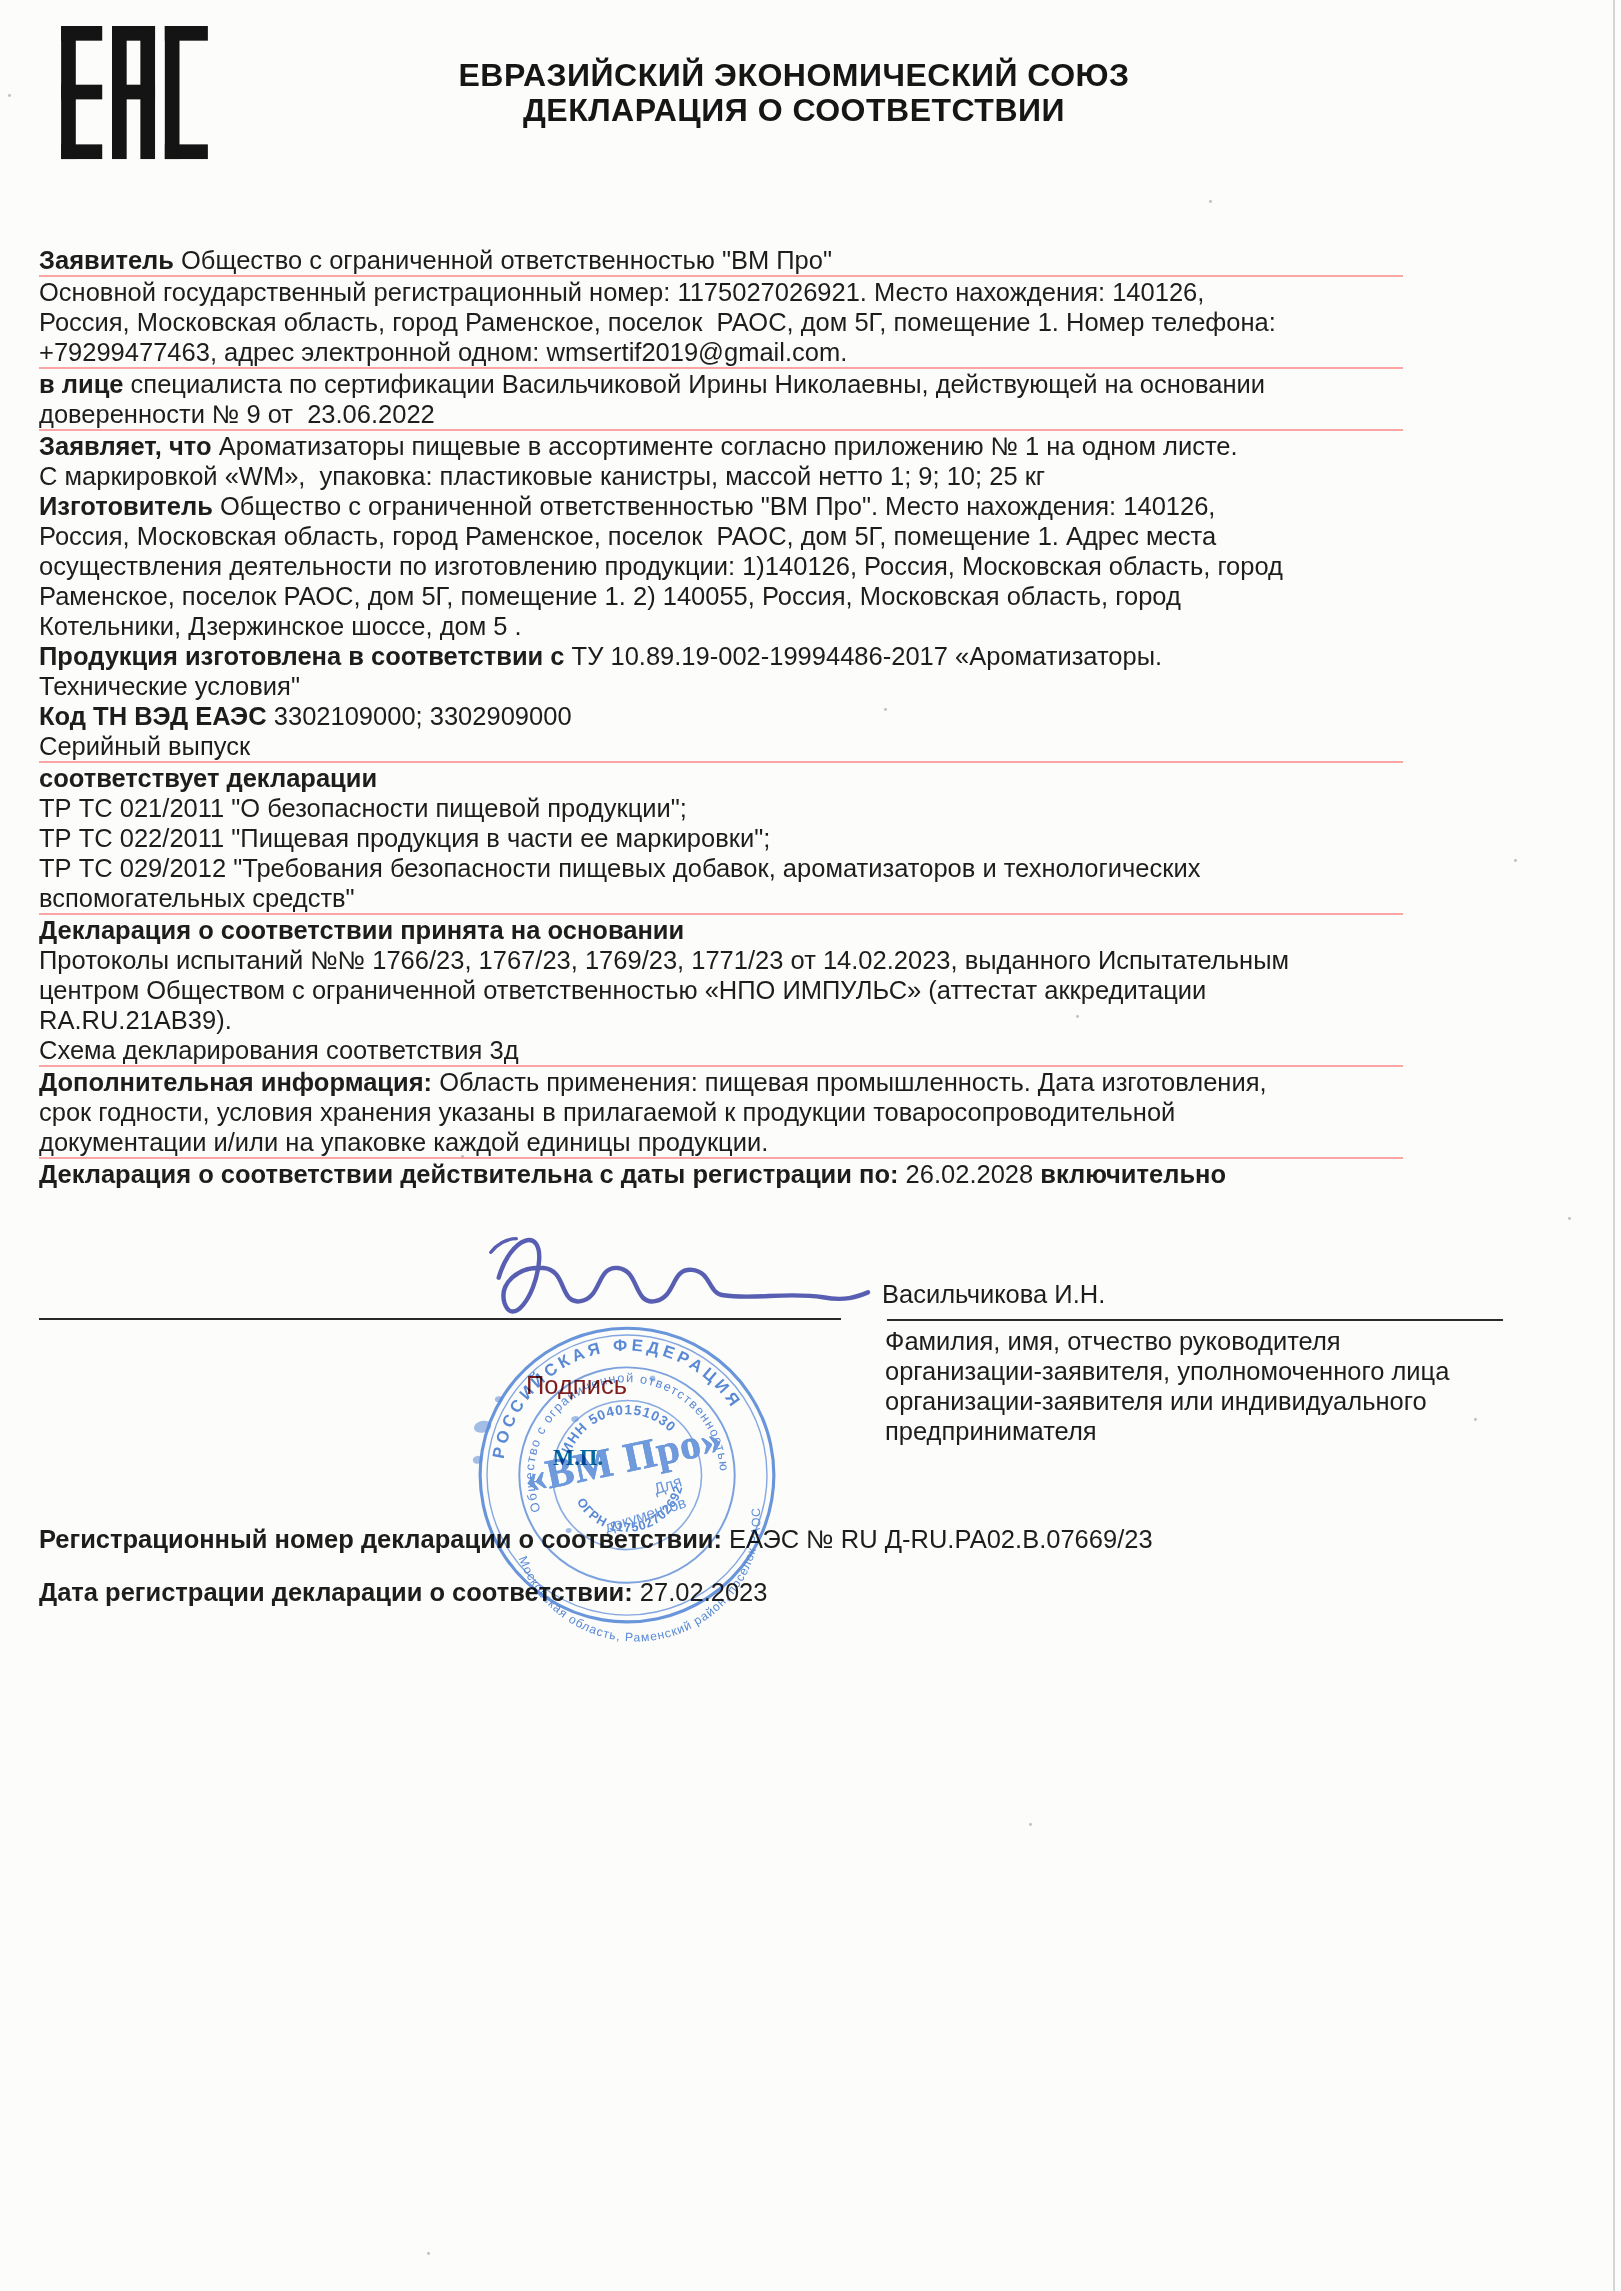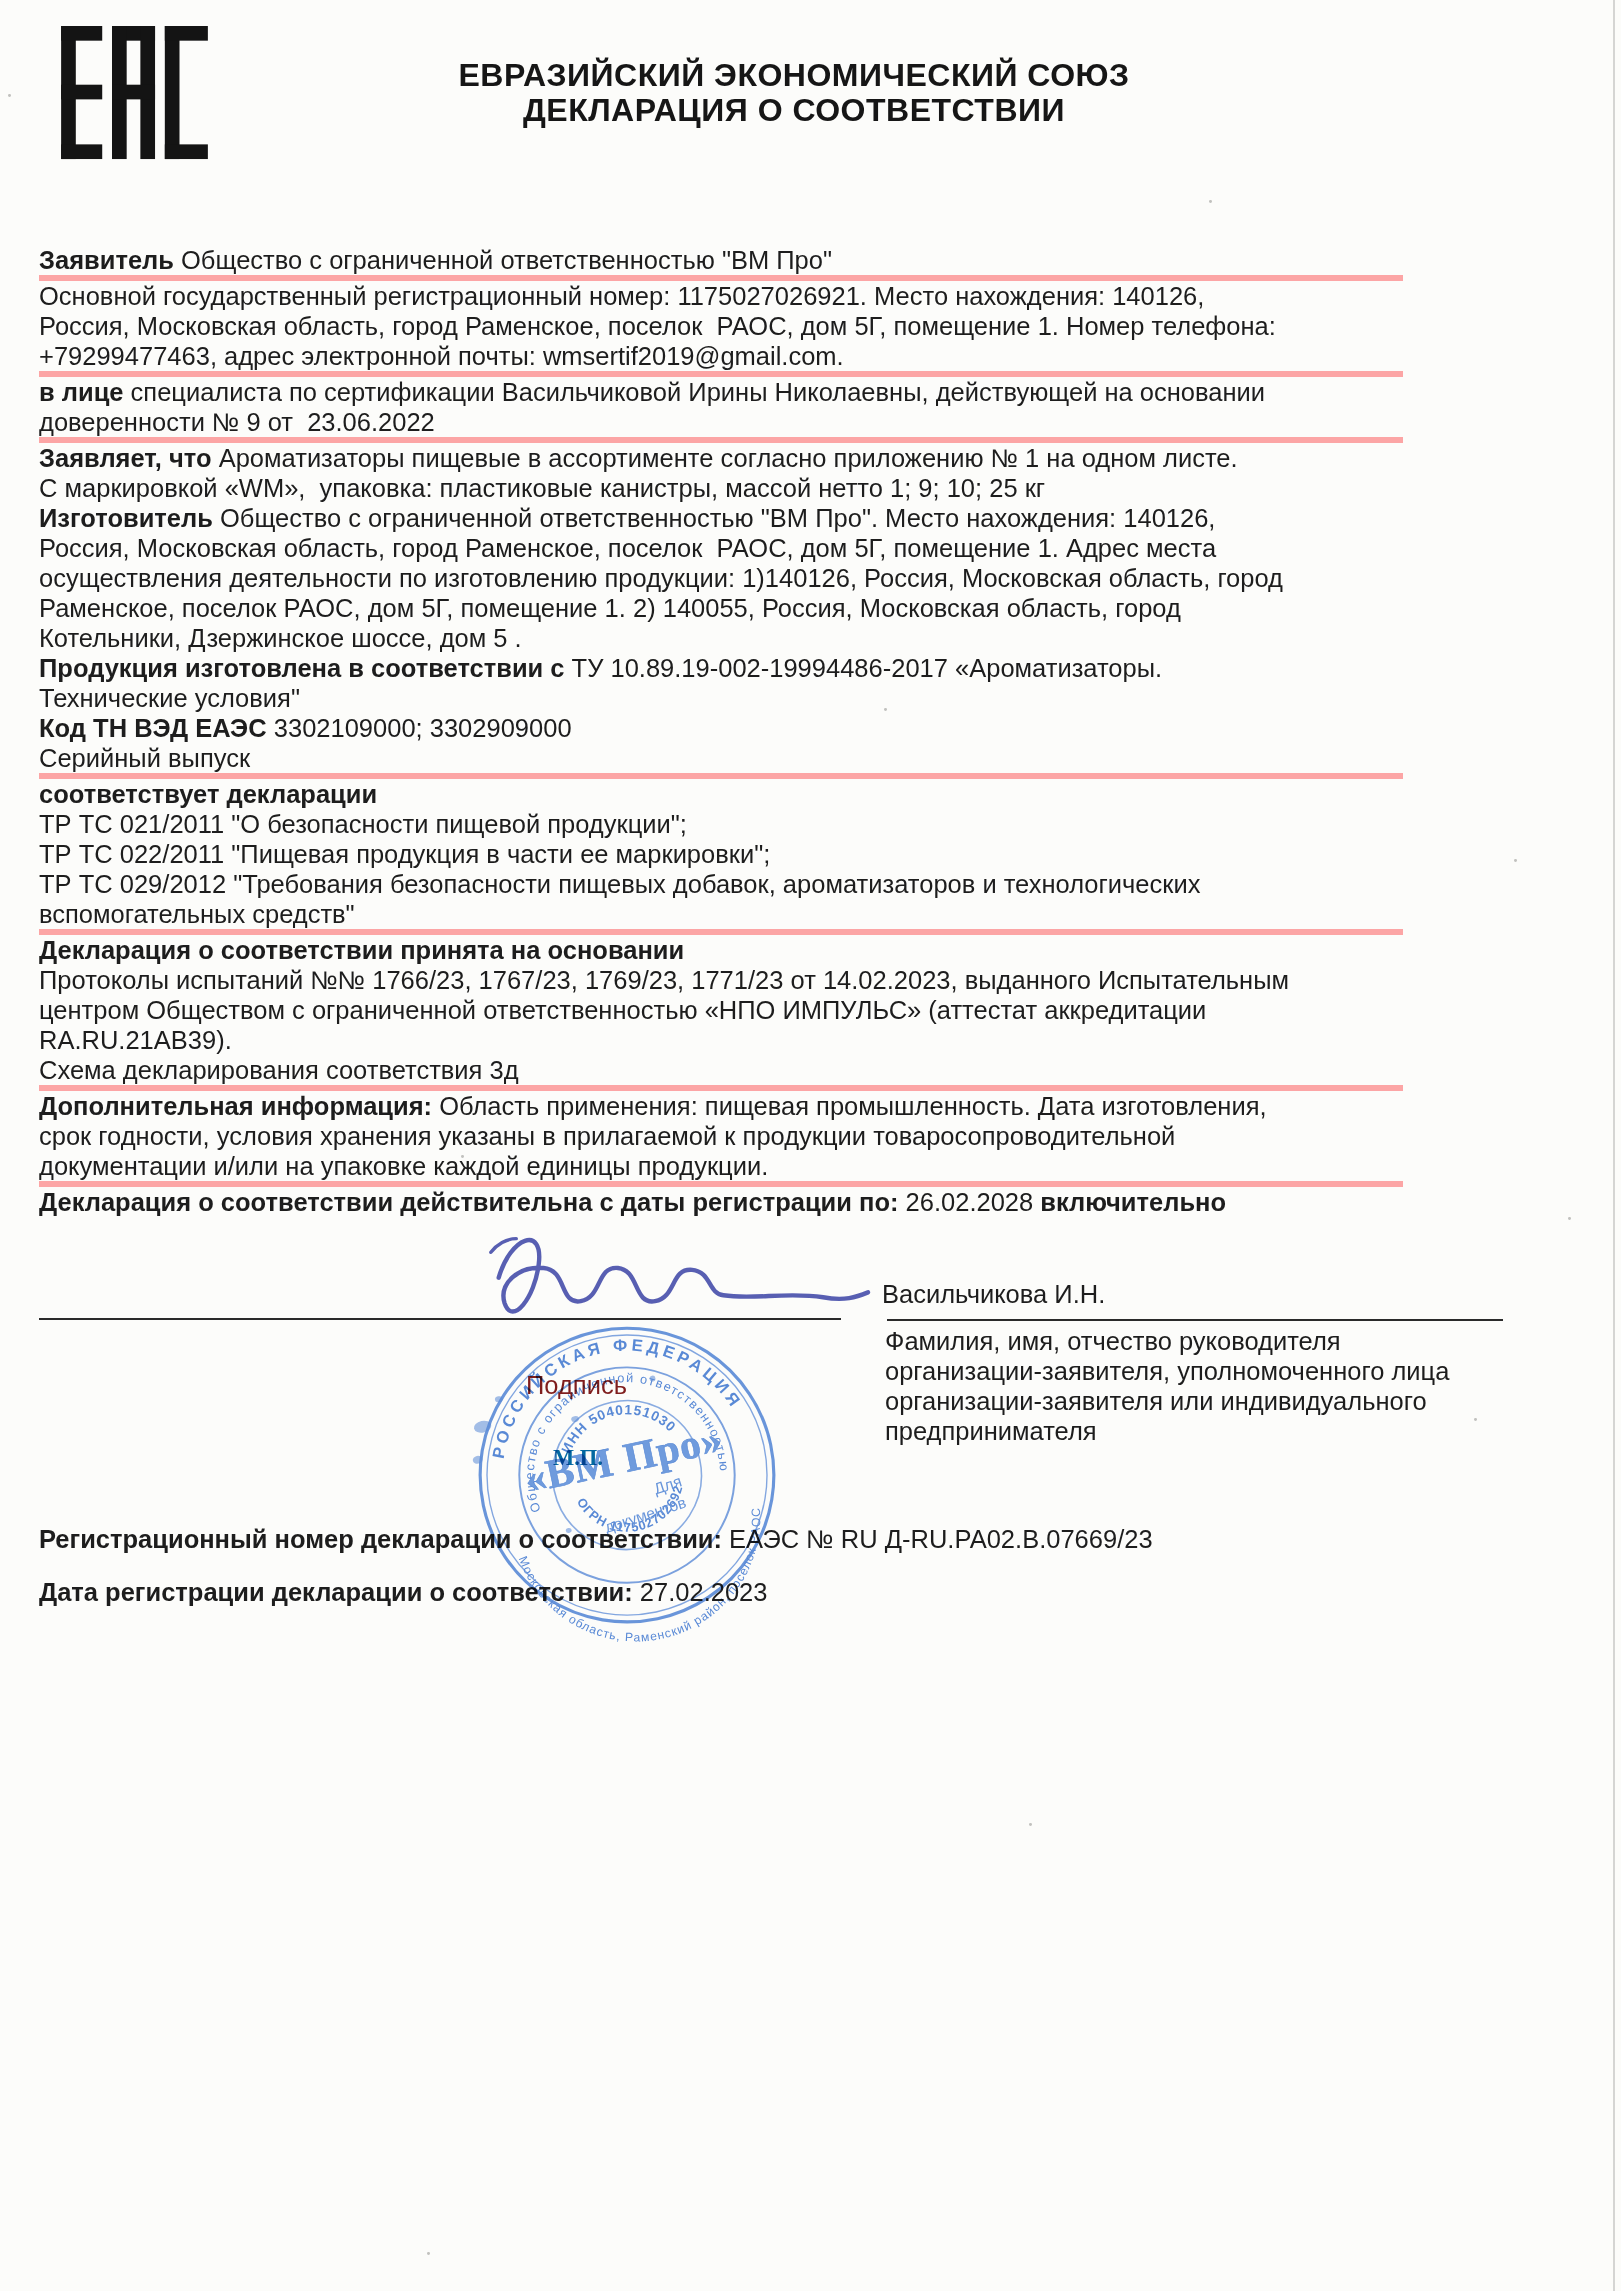--- a/index.html
+++ b/index.html
@@ -13,21 +13,21 @@
   }
   
   #eac-logo{position:absolute;left:61px;top:25.5px;}
   
   .title-wrap{position:absolute;left:0;width:1588px;text-align:center;font-weight:bold;font-size:32px;letter-spacing:0.5px;color:#161616;}
   #union-title{top:57px;}
   #doc-title{top:92px;}
   
   #rows{position:absolute;left:39px;top:245px;width:1364px;font-size:25.5px;line-height:30px;}
   .row{white-space:pre;}
-  .row.u{border-bottom:6px solid #fca5a5;}
+  .row.u{border-bottom:2px solid #fca5a5;}
   .row .b{font-weight:bold;}
   
   .hline{position:absolute;height:2px;background:#2a2a2a;}
   #sig-line-left{left:39px;top:1318px;width:802px;}
   #sig-line-right{left:887px;top:1319px;width:616px;}
   #signatory-name{position:absolute;left:882px;top:1280px;width:490px;text-align:left;font-size:25.5px;}
   #caption-block{position:absolute;left:885px;top:1326px;width:619px;text-align:left;font-size:25.5px;line-height:30px;}
   #sign-label{position:absolute;left:526px;top:1371px;font-size:25.5px;color:#7f1d1d;}
   #stamp-note{position:absolute;left:553px;top:1445px;font-family:"Liberation Serif",serif;font-weight:bold;font-size:22.5px;color:#0369a1;}
   
@@ -63,21 +63,21 @@
     </g>
   </svg>
 
   <div class="title-wrap" id="union-title">ЕВРАЗИЙСКИЙ ЭКОНОМИЧЕСКИЙ СОЮЗ</div>
   <div class="title-wrap" id="doc-title">ДЕКЛАРАЦИЯ О СООТВЕТСТВИИ</div>
 
   <div id="rows">
       <div class="row u"><span class="b">Заявитель </span><span>Общество с ограниченной ответственностью "ВМ Про"</span></div>
       <div class="row"><span>Основной государственный регистрационный номер: 1175027026921. Место нахождения: 140126,</span></div>
       <div class="row"><span>Россия, Московская область, город Раменское, поселок  РАОС, дом 5Г, помещение 1. Номер телефона:</span></div>
-      <div class="row u"><span>+79299477463, адрес электронной почты: wmsertif2019@gmail.com.</span></div>
+      <div class="row u"><span>+79299477463, адрес электронной одном: wmsertif2019@gmail.com.</span></div>
       <div class="row"><span class="b">в лице </span><span>специалиста по сертификации Васильчиковой Ирины Николаевны, действующей на основании</span></div>
       <div class="row u"><span>доверенности № 9 от  23.06.2022</span></div>
       <div class="row"><span class="b">Заявляет, что </span><span>Ароматизаторы пищевые в ассортименте согласно приложению № 1 на одном листе.</span></div>
       <div class="row"><span>С маркировкой «WM»,  упаковка: пластиковые канистры, массой нетто 1; 9; 10; 25 кг</span></div>
       <div class="row"><span class="b">Изготовитель </span><span>Общество с ограниченной ответственностью "ВМ Про". Место нахождения: 140126,</span></div>
       <div class="row"><span>Россия, Московская область, город Раменское, поселок  РАОС, дом 5Г, помещение 1. Адрес места</span></div>
       <div class="row"><span>осуществления деятельности по изготовлению продукции: 1)140126, Россия, Московская область, город</span></div>
       <div class="row"><span>Раменское, поселок РАОС, дом 5Г, помещение 1. 2) 140055, Россия, Московская область, город</span></div>
       <div class="row"><span>Котельники, Дзержинское шоссе, дом 5 .</span></div>
       <div class="row"><span class="b">Продукция изготовлена в соответствии с </span><span>ТУ 10.89.19-002-19994486-2017 «Ароматизаторы.</span></div>

